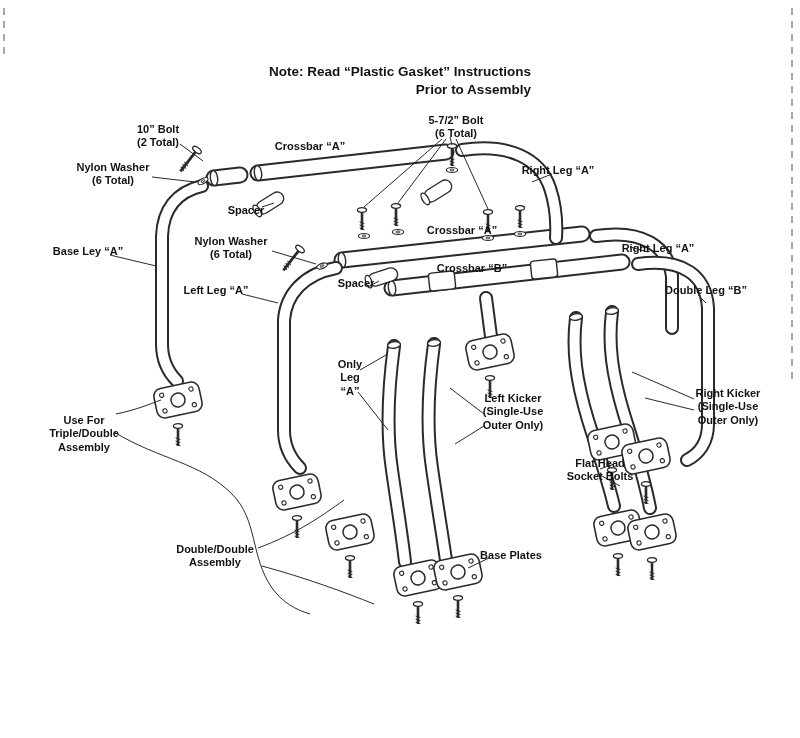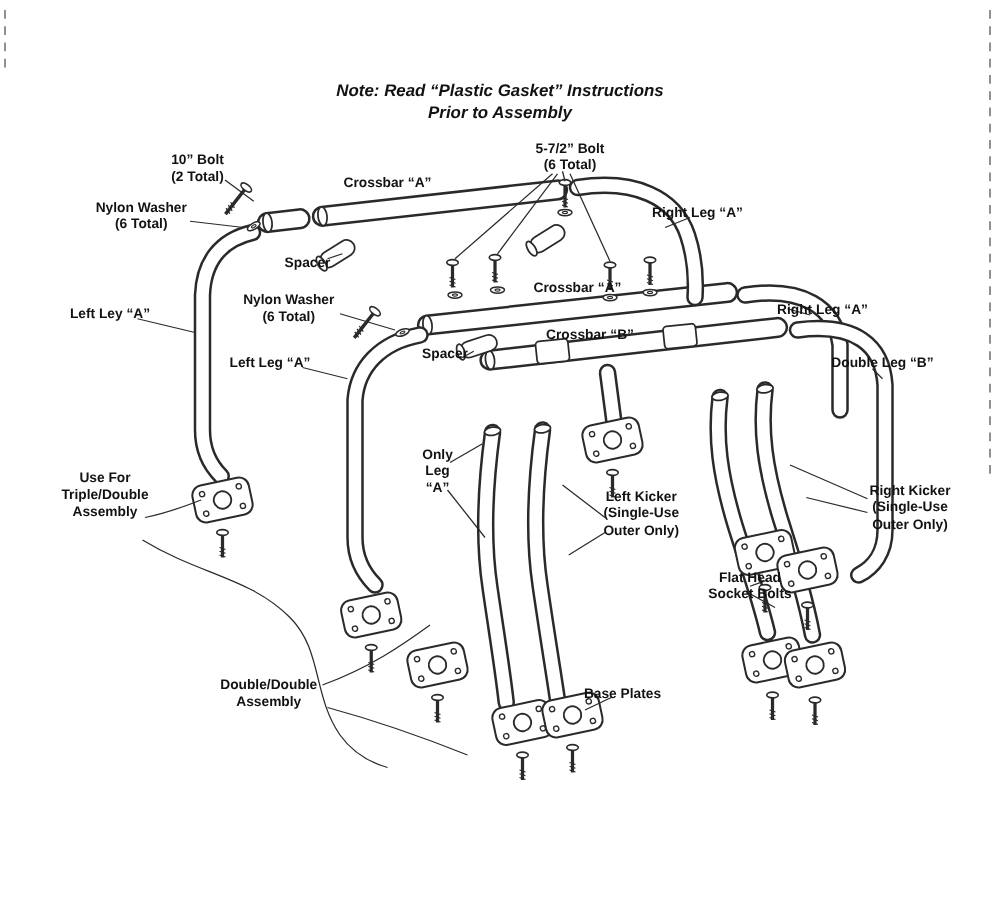--- a/index.html
+++ b/index.html
@@ -2,21 +2,21 @@
 <html><head>
 <meta charset="utf-8">
 <style>
   html,body{margin:0;padding:0;background:#fff;}
   .stage{position:relative;width:800px;height:738px;background:#ffffff;overflow:hidden;
          font-family:"Liberation Sans",sans-serif;}
   .stage svg{position:absolute;left:0;top:0;}
   .lbl{position:absolute;transform:translate(-50%,-50%);font-weight:bold;font-size:11px;
        line-height:1.22;color:#121212;text-align:center;white-space:pre-line;}
   .ttl{position:absolute;transform:translate(-50%,-50%);font-weight:bold;font-size:13.5px;
-       line-height:1.3;color:#121212;text-align:center;white-space:pre-line;font-style:italic;}
+       line-height:1.3;color:#121212;text-align:right;white-space:pre-line;}
   .tube-o{stroke:#2a2a2a;stroke-width:14;fill:none;stroke-linecap:round;}
   .tube-i{stroke:#ffffff;stroke-width:10;fill:none;stroke-linecap:round;}
   .bar-o{stroke:#2a2a2a;stroke-width:17;fill:none;stroke-linecap:round;}
   .bar-i{stroke:#ffffff;stroke-width:13;fill:none;stroke-linecap:round;}
   .thin{stroke:#2a2a2a;stroke-width:1;fill:none;}
   .cap{fill:#ffffff;stroke:#2a2a2a;stroke-width:1.4;}
 </style>
 </head>
 <body>
 
@@ -223,36 +223,36 @@
 (6 Total)</div>
   <div class="lbl" style="left:113px;top:174px">Nylon Washer
 (6 Total)</div>
   <div class="lbl" style="left:310px;top:147px">Crossbar “A”</div>
   <div class="lbl" style="left:558px;top:171px">Right Leg “A”</div>
   <div class="lbl" style="left:246px;top:211px">Spacer</div>
   <div class="lbl" style="left:462px;top:231px">Crossbar “A”</div>
   <div class="lbl" style="left:231px;top:248px">Nylon Washer
 (6 Total)</div>
   <div class="lbl" style="left:658px;top:249px">Right Leg “A”</div>
-  <div class="lbl" style="left:88px;top:252px">Left Ley “A”</div>
+  <div class="lbl" style="left:88px;top:252px">Base Ley “A”</div>
   <div class="lbl" style="left:472px;top:269px">Crossbar “B”</div>
   <div class="lbl" style="left:356px;top:284px">Spacer</div>
   <div class="lbl" style="left:216px;top:291px">Left Leg “A”</div>
   <div class="lbl" style="left:706px;top:291px">Double Leg “B”</div>
   <div class="lbl" style="left:350px;top:378px">Only
 Leg
 “A”</div>
-  <div class="lbl" style="left:84px;top:397px">Use For
+  <div class="lbl" style="left:84px;top:434px">Use For
 Triple/Double
 Assembly</div>
   <div class="lbl" style="left:513px;top:412px">Left Kicker
 (Single-Use
 Outer Only)</div>
   <div class="lbl" style="left:728px;top:407px">Right Kicker
 (Single-Use
 Outer Only)</div>
   <div class="lbl" style="left:600px;top:470px">Flat Head
 Socket Bolts</div>
   <div class="lbl" style="left:215px;top:556px">Double/Double
 Assembly</div>
-  <div class="lbl" style="left:498px;top:556px">Base Plates</div>
+  <div class="lbl" style="left:511px;top:556px">Base Plates</div>
 
 </div>
 
 </body></html>

